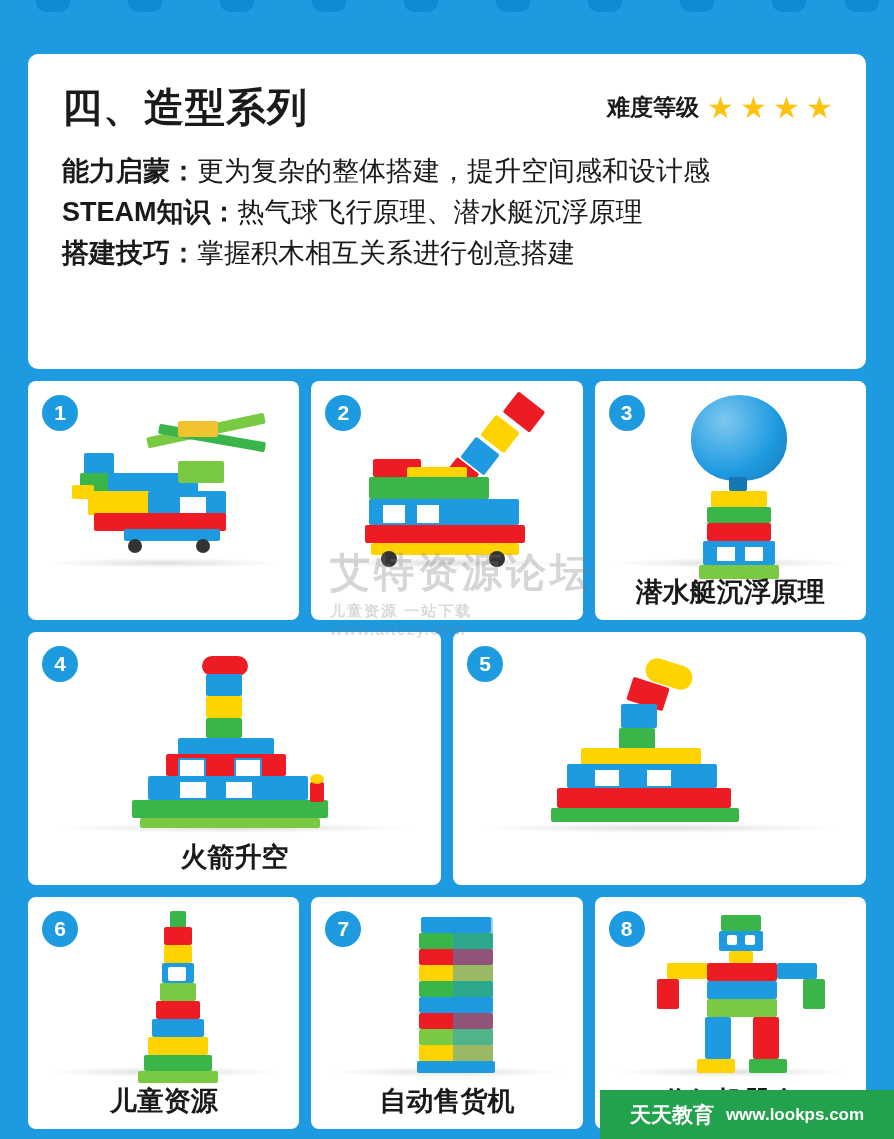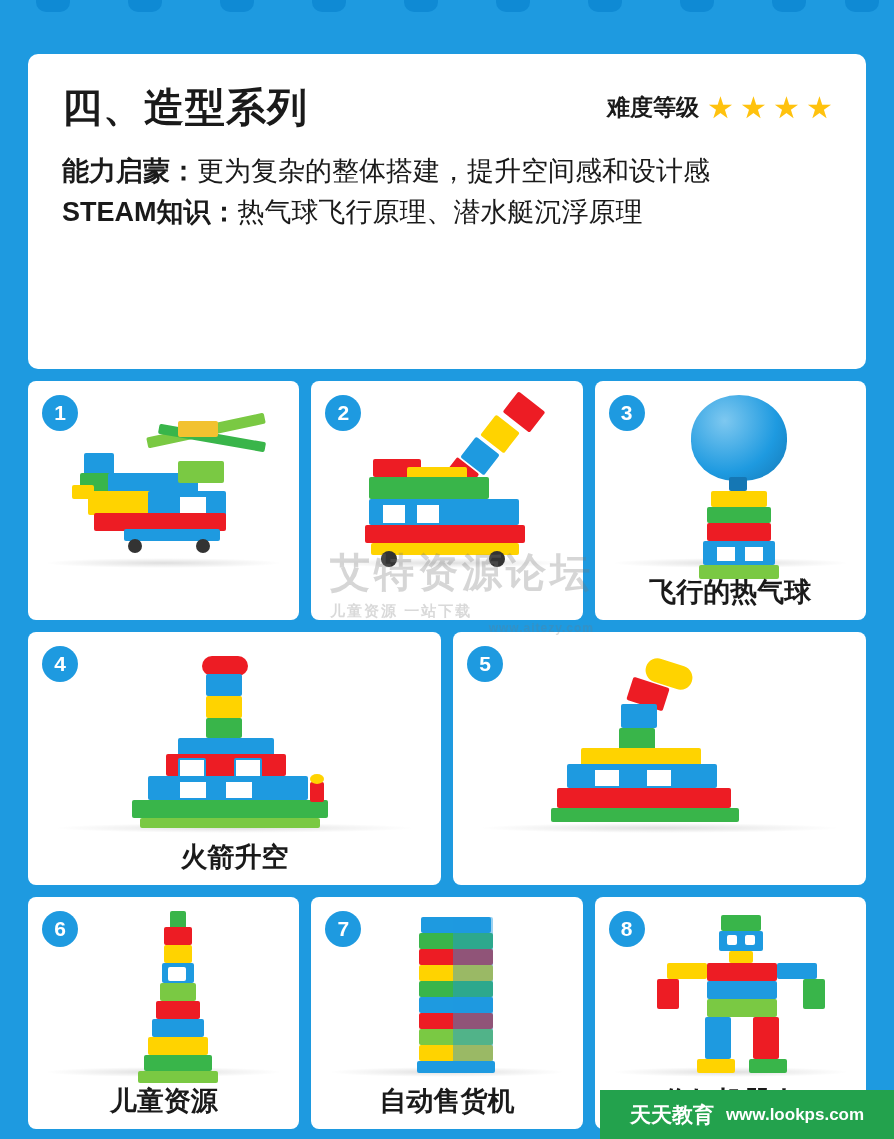--- a/index.html
+++ b/index.html
@@ -90,23 +90,22 @@
     position: absolute; top: 545px; left: 330px;
     font-size: 40px; color: rgba(120,120,120,0.30);
     font-weight: bold; letter-spacing: 4px;
     pointer-events: none; z-index: 20;
   }
   .watermark .sub {
     font-size: 15px; letter-spacing: 2px; display: block;
     margin-top: 2px; color: rgba(120,120,120,0.28);
   }
   .watermark .sub2 {
-    font-size: 12px; letter-spacing: 1px; display: block;
+    font-size: 16px; letter-spacing: 1px; display: block;
     color: rgba(120,120,120,0.25);
-    text-align: right;
   }
 
   
   .footer {
     position: absolute; right: 0; bottom: 0;
     width: 294px; height: 49px;
     background: #23a24d;
     display: flex; align-items: center; justify-content: center;
     gap: 12px; z-index: 40;
   }
@@ -159,20 +158,23 @@
         </span>
       </div>
     </div>
     <div class="info-lines">
       <div class="info-line">
         <span class="info-key">能力启蒙：</span><span>更为复杂的整体搭建，提升空间感和设计感</span>
       </div>
       <div class="info-line">
         <span class="info-key">STEAM知识：</span><span>热气球飞行原理、潜水艇沉浮原理</span>
       </div>
+      <div class="info-line">
+        <span class="info-key">搭建技巧：</span><span>掌握积木相互关系进行创意搭建</span>
+      </div>
     </div>
   </div>
 
   <div class="grid">
 
     <div class="row r1">
 
       <div class="card">
         <div class="badge">1</div>
         <div class="scene">
@@ -228,21 +230,21 @@
           <div class="blk" style="left:134px;top:96px;width:18px;height:14px;background:#1577b4"></div>
 
           <div class="blk" style="left:116px;top:110px;width:56px;height:16px;background:#ffd300"></div>
           <div class="blk" style="left:112px;top:126px;width:64px;height:16px;background:#39b54a"></div>
           <div class="blk" style="left:112px;top:142px;width:64px;height:18px;background:#ed1c24"></div>
           <div class="blk" style="left:108px;top:160px;width:72px;height:24px;background:#1e9ae0"></div>
           <div class="blk" style="left:120px;top:164px;width:22px;height:18px;background:#ffffff;border:2px solid #1e9ae0"></div>
           <div class="blk" style="left:148px;top:164px;width:22px;height:18px;background:#ffffff;border:2px solid #1e9ae0"></div>
           <div class="blk" style="left:104px;top:184px;width:80px;height:14px;background:#7ac943"></div>
         </div>
-        <div class="card-caption">飞行的热气球</div>
+        <div class="card-caption">潜水艇沉浮原理</div>
       </div>
     </div>
 
     <div class="row r2">
 
       <div class="card">
         <div class="badge">4</div>
         <div class="scene">
           <div class="ground"></div>
 

